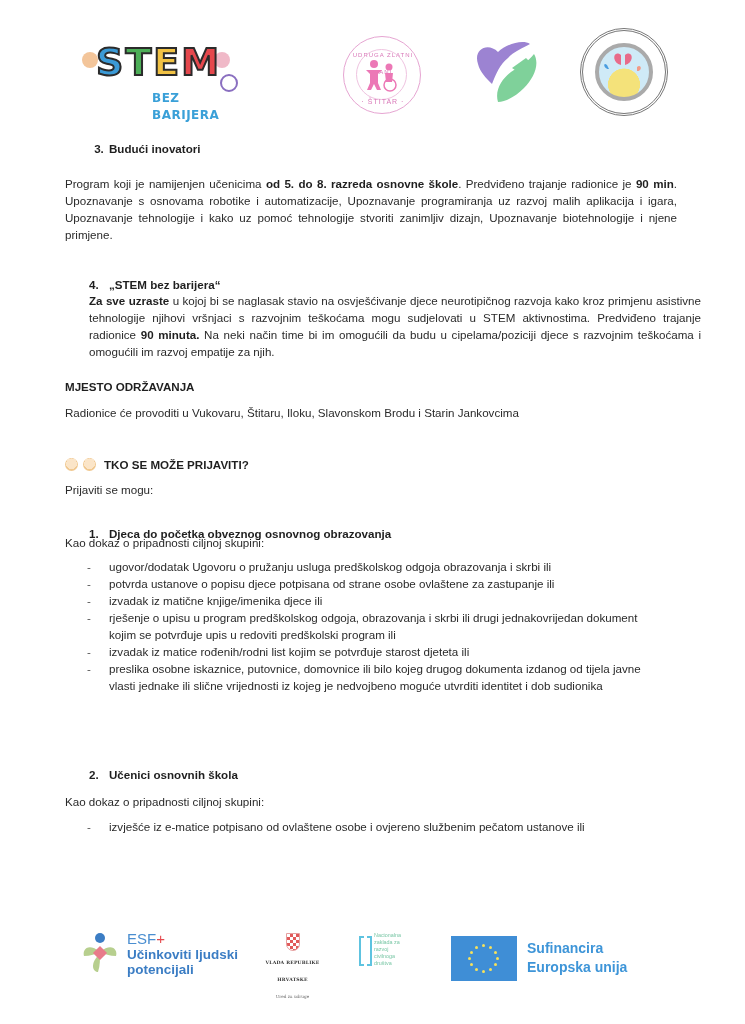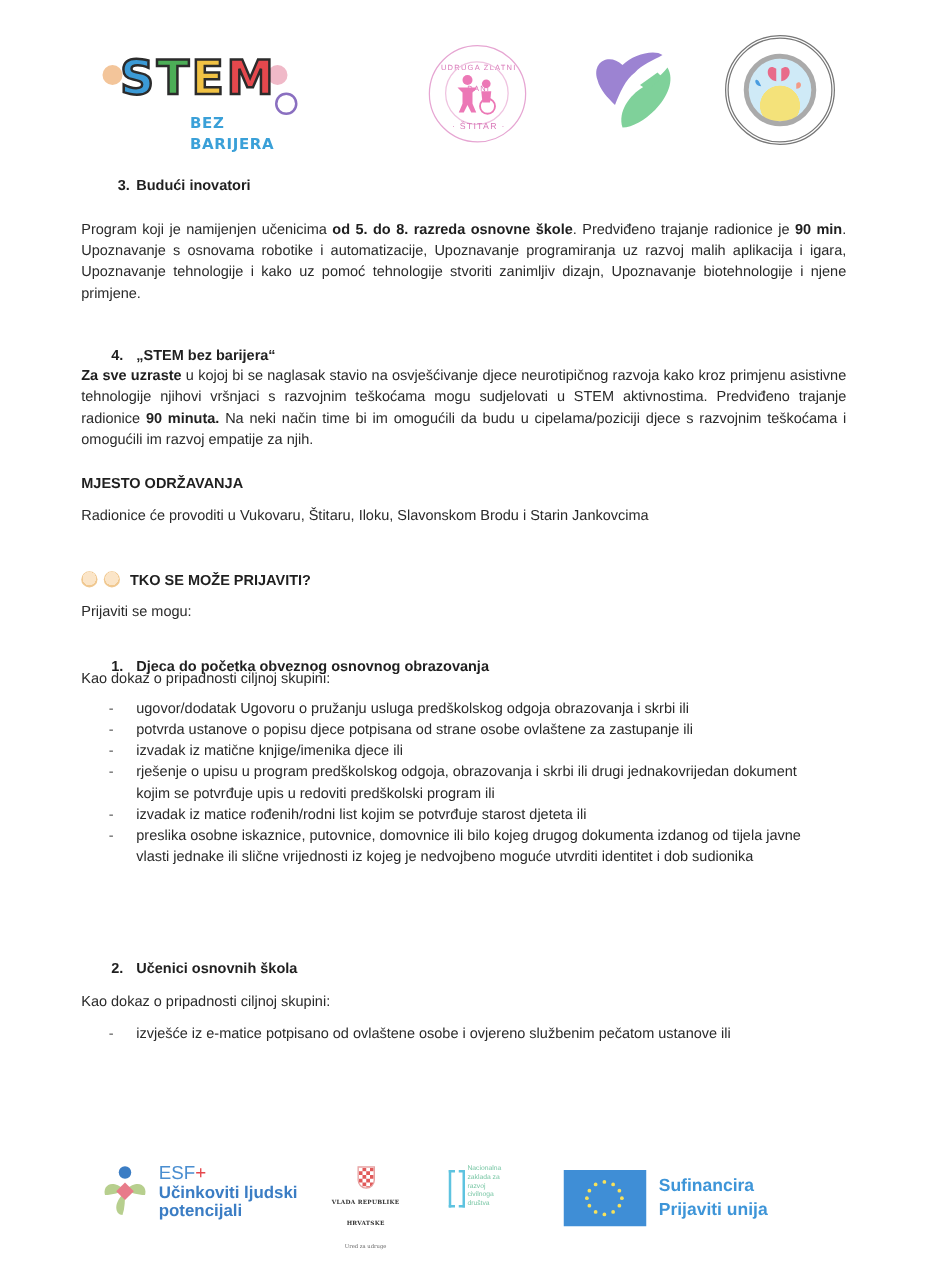--- a/index.html
+++ b/index.html
@@ -114,21 +114,21 @@
 <div class="abs num-heading" style="top:140px;text-align:center;">
   <span class="n">3.</span><span>Budući inovatori</span>
 </div>
 <p class="abs text" style="top:175px;">
   <span>Program koji je namijenjen učenicima </span><b>od 5. do 8. razreda osnovne škole</b><span>. Predviđeno trajanje radionice je </span><b>90 min</b><span>. Upoznavanje s osnovama robotike i automatizacije, Upoznavanje programiranja uz razvoj malih aplikacija i igara, Upoznavanje tehnologije i kako uz pomoć tehnologije stvoriti zanimljiv dizajn, Upoznavanje biotehnologije i njene primjene.</span>
 </p>
 
 <div class="abs num-heading" style="top:276px;">
   <span class="n">4.</span><span>„STEM bez barijera“</span>
 </div>
-<p class="abs text" style="top:292px;">
+<p class="abs text" style="top:292px;margin-left:24px;">
   <b>Za sve uzraste</b><span> u kojoj bi se naglasak stavio na osvješćivanje djece neurotipičnog razvoja kako kroz primjenu asistivne tehnologije njihovi vršnjaci s razvojnim teškoćama mogu sudjelovati u STEM aktivnostima. Predviđeno trajanje radionice </span><b>90 minuta.</b><span>  Na neki način time bi im omogućili da budu u cipelama/poziciji djece s razvojnim teškoćama i omogućili im razvoj empatije za njih.</span>
 </p>
 
 <div class="abs section-title" style="left:65px;top:378px;">MJESTO ODRŽAVANJA</div>
 <div class="abs" style="left:65px;top:404px;">Radionice će provoditi u Vukovaru, Štitaru, Iloku, Slavonskom Brodu i Starin Jankovcima</div>
 
 <div class="abs section-title" style="left:65px;top:456px;">
   <span class="baby-icon"></span><span class="baby-icon" style="margin-right:8px;"></span><span>TKO SE MOŽE PRIJAVITI?</span>
 </div>
 <div class="abs" style="left:65px;top:481px;">Prijaviti se mogu:</div>
@@ -197,14 +197,14 @@
   <span class="eu-star" style="left:38px;top:32px"></span>
   <span class="eu-star" style="left:31px;top:34px"></span>
   <span class="eu-star" style="left:24px;top:32px"></span>
   <span class="eu-star" style="left:19px;top:27px"></span>
   <span class="eu-star" style="left:17px;top:21px"></span>
   <span class="eu-star" style="left:19px;top:15px"></span>
   <span class="eu-star" style="left:24px;top:10px"></span>
 </div>
 <div class="abs eu-text">
   <div>Sufinancira</div>
-  <div>Prijaviti unija</div>
+  <div>Europska unija</div>
 </div>
 
 </body></html>

